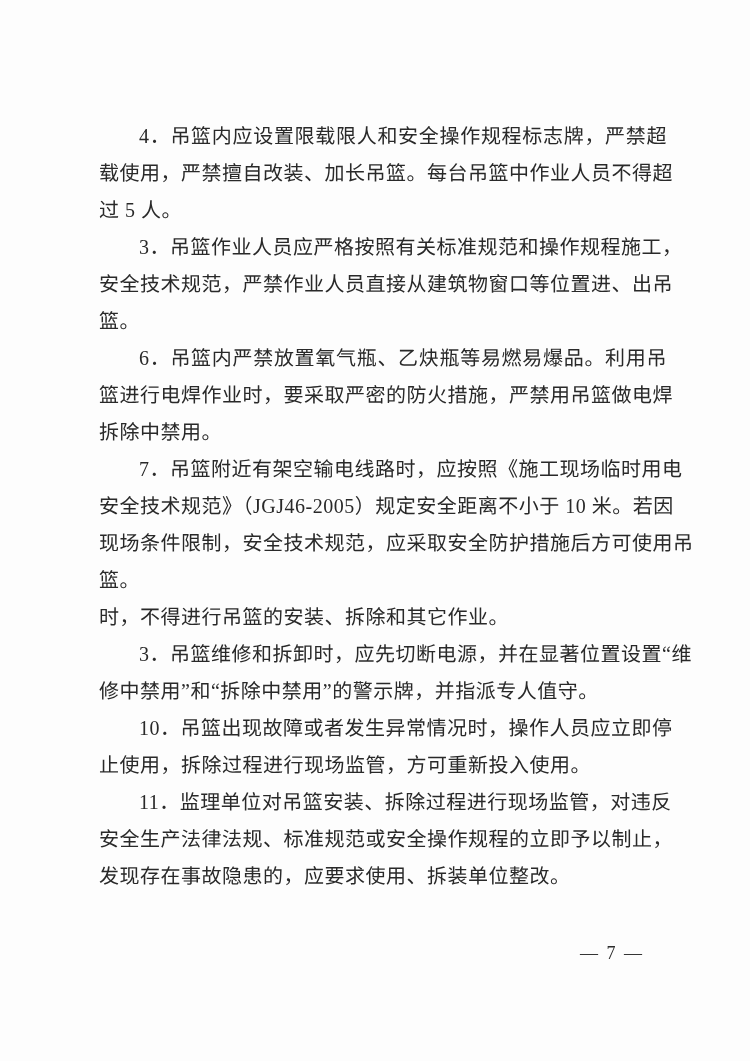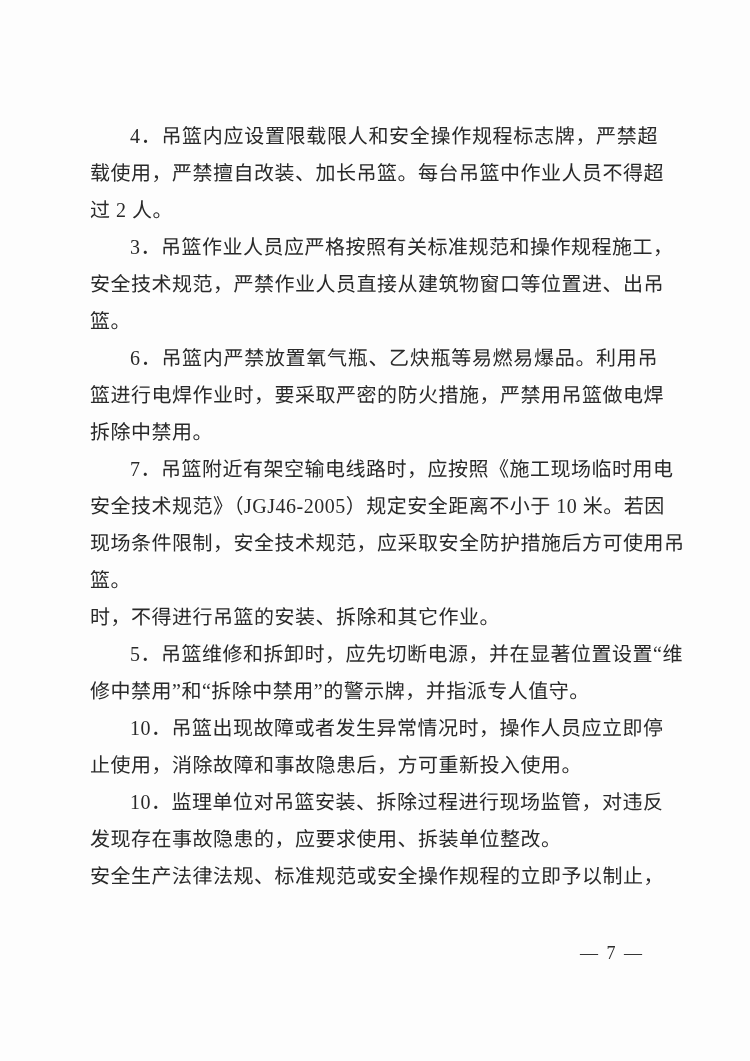--- a/index.html
+++ b/index.html
@@ -11,21 +11,21 @@
     position: relative;
     width: 750px;
     height: 1061px;
     background: #fdfdfd;
     font-family: "Liberation Serif", "DejaVu Serif", serif;
     color: #292929;
     overflow: hidden;
   }
   .doc-body {
     position: absolute;
-    left: 90px;
+    left: 99px;
     top: 118px;
     width: 568px;
     font-size: 20px;
     line-height: 37px;
     letter-spacing: 0.5px;
   }
   .para {
     margin: 0;
     padding: 0;
   }
@@ -53,21 +53,21 @@
   }
 </style>
 </head>
 <body>
 
 <div class="page">
   <div class="doc-body">
       <div class="para">
         <div class="line first">4．吊篮内应设置限载限人和安全操作规程标志牌，严禁超</div>
         <div class="line">载使用，严禁擅自改装、加长吊篮。每台吊篮中作业人员不得超</div>
-        <div class="line last">过 2 人。</div>
+        <div class="line last">过 5 人。</div>
       </div>
       <div class="para">
         <div class="line first">3．吊篮作业人员应严格按照有关标准规范和操作规程施工，</div>
         <div class="line">安全技术规范，严禁作业人员直接从建筑物窗口等位置进、出吊</div>
         <div class="line last">篮。</div>
       </div>
       <div class="para">
         <div class="line first">6．吊篮内严禁放置氧气瓶、乙炔瓶等易燃易爆品。利用吊</div>
         <div class="line">篮进行电焊作业时，要采取严密的防火措施，严禁用吊篮做电焊</div>
         <div class="line last">拆除中禁用。</div>
@@ -75,29 +75,29 @@
       <div class="para">
         <div class="line first">7．吊篮附近有架空输电线路时，应按照《施工现场临时用电</div>
         <div class="line">安全技术规范》（JGJ46-2005）规定安全距离不小于 10 米。若因</div>
         <div class="line">现场条件限制，安全技术规范，应采取安全防护措施后方可使用吊</div>
         <div class="line last">篮。</div>
       </div>
       <div class="para">
         <div class="line last">时，不得进行吊篮的安装、拆除和其它作业。</div>
       </div>
       <div class="para">
-        <div class="line first">5．吊篮维修和拆卸时，应先切断电源，并在显著位置设置“维</div>
+        <div class="line first">3．吊篮维修和拆卸时，应先切断电源，并在显著位置设置“维</div>
         <div class="line last">修中禁用”和“拆除中禁用”的警示牌，并指派专人值守。</div>
       </div>
       <div class="para">
         <div class="line first">10．吊篮出现故障或者发生异常情况时，操作人员应立即停</div>
-        <div class="line last">止使用，消除故障和事故隐患后，方可重新投入使用。</div>
+        <div class="line last">止使用，拆除过程进行现场监管，方可重新投入使用。</div>
       </div>
       <div class="para">
-        <div class="line first">10．监理单位对吊篮安装、拆除过程进行现场监管，对违反</div>
+        <div class="line first">11．监理单位对吊篮安装、拆除过程进行现场监管，对违反</div>
+        <div class="line">安全生产法律法规、标准规范或安全操作规程的立即予以制止，</div>
         <div class="line last">发现存在事故隐患的，应要求使用、拆装单位整改。</div>
-        <div class="line">安全生产法律法规、标准规范或安全操作规程的立即予以制止，</div>
       </div>
     </div>
   <div class="page-number">
     <span>— 7 —</span>
   </div>
 </div>
 
 </body></html>

